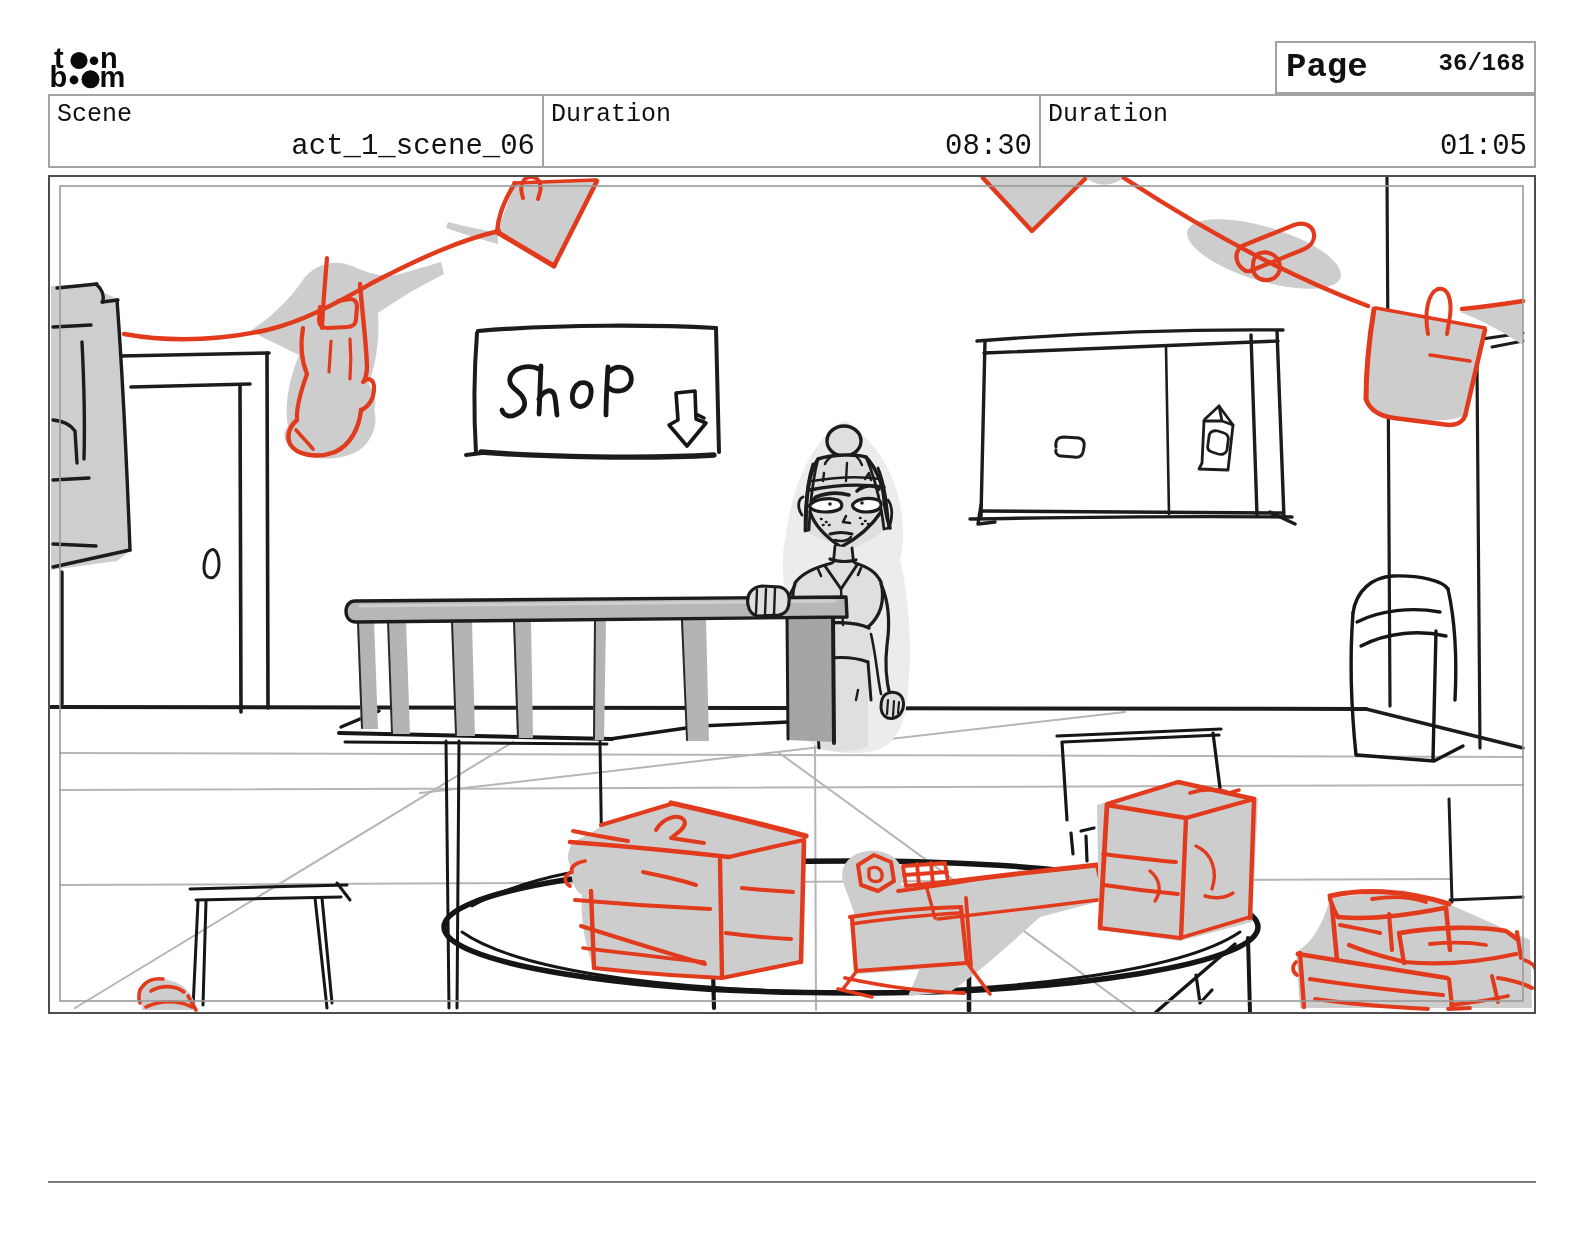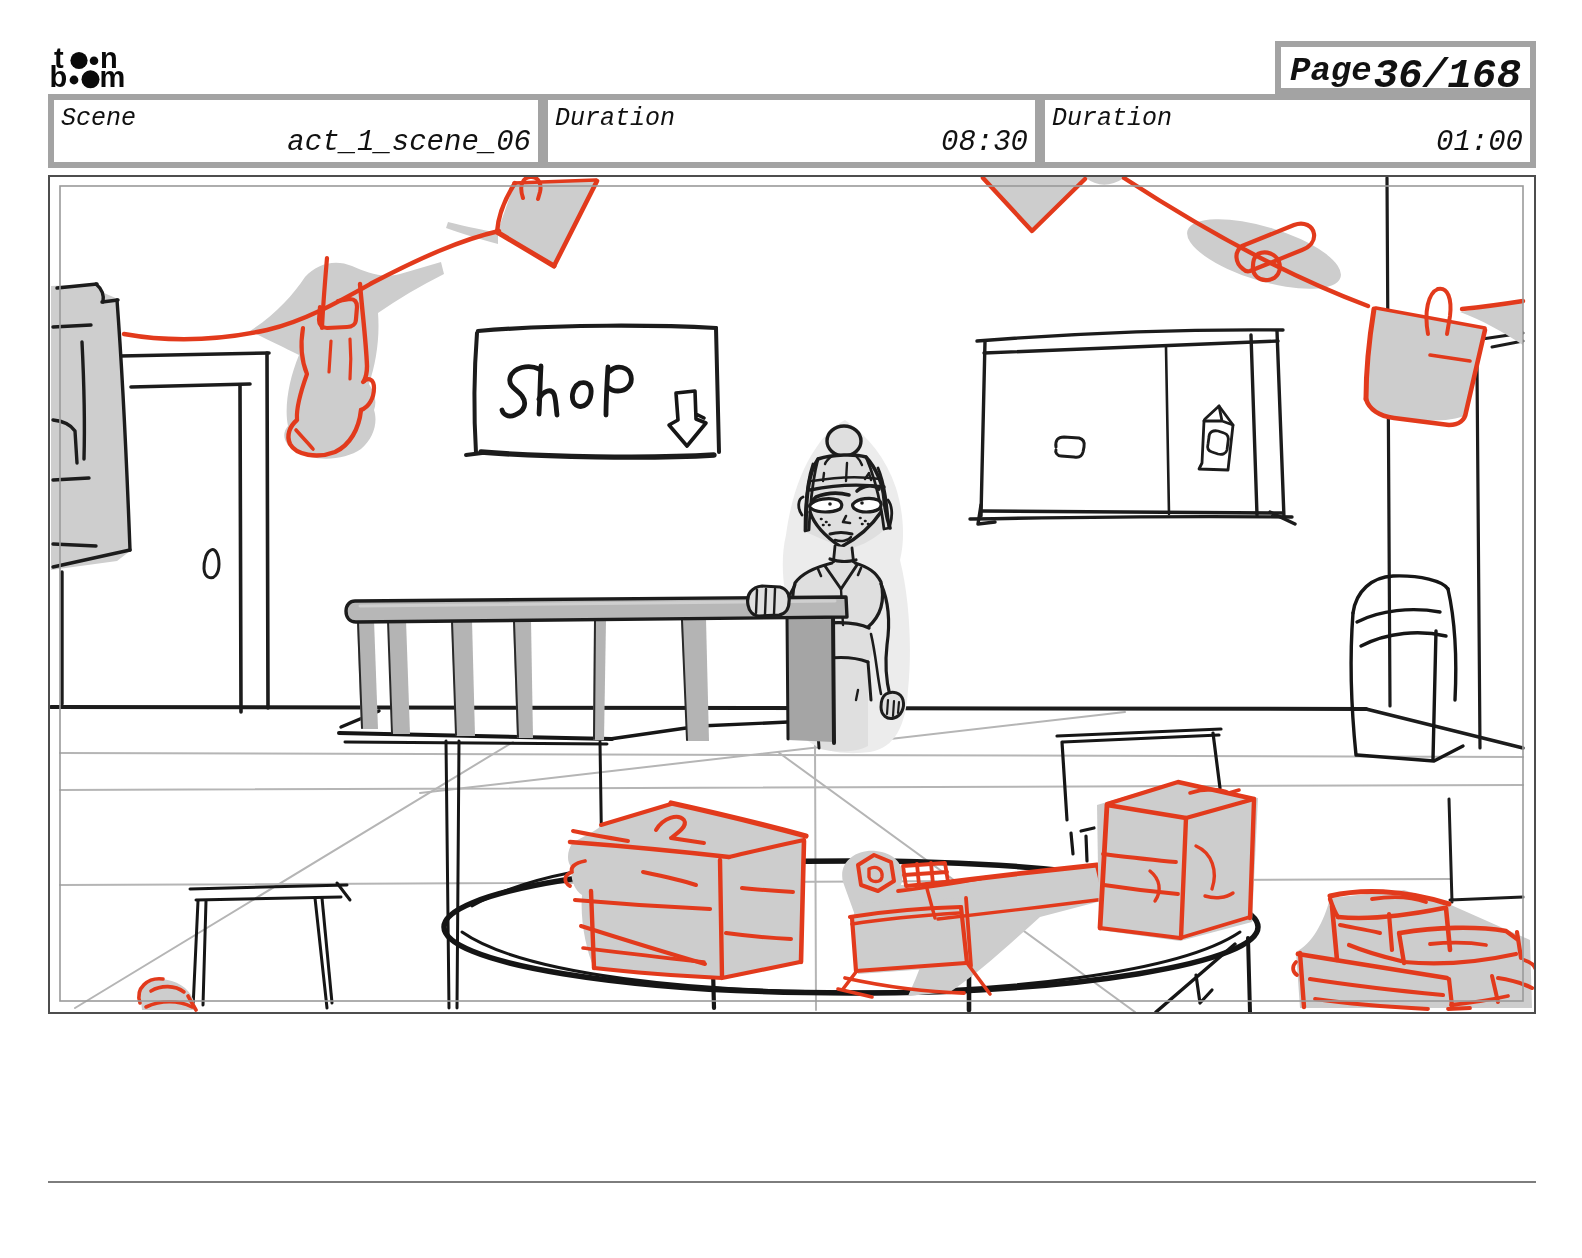--- a/index.html
+++ b/index.html
@@ -1,18 +1,18 @@
 <!DOCTYPE html>
 <html><head>
 <meta charset="utf-8">
 <style>
 html,body{margin:0;padding:0;background:#ffffff;}
 body{width:1582px;height:1258px;position:relative;font-family:"Liberation Mono",monospace;overflow:hidden;}
 .abs{position:absolute;}
-.cell{position:absolute;border:6px solid #a3a3a3;box-sizing:border-box;color:#111;font-style:italic;}
+.cell{position:absolute;border:2px solid #a3a3a3;box-sizing:border-box;color:#111;}
 .lbl{position:absolute;left:7px;top:4px;font-size:25px;}
 .val{position:absolute;right:7px;bottom:3px;font-size:29px;}
 </style>
 </head>
 <body>
 
 <svg class="abs" style="left:45px;top:38px" width="115" height="60" viewBox="45 38 115 60">
   <g fill="#0a0a0a" font-family="Liberation Sans, sans-serif" font-size="29" font-weight="bold">
     <text x="54" y="68.4">t</text>
     <circle cx="79" cy="60.5" r="8.6"></circle>
@@ -20,36 +20,36 @@
     <text x="100" y="68.4">n</text>
     <text x="49.5" y="87">b</text>
     <circle cx="74" cy="80" r="4.4"></circle>
     <circle cx="90.5" cy="79.3" r="9"></circle>
     <text x="99.5" y="87">m</text>
   </g>
 </svg>
 
 <div class="cell" style="left:1275px;top:41px;width:261px;height:53px;">
   <span class="abs" style="left:9px;top:7px;font-size:34px;line-height:34px;font-weight:bold;">Page</span>
-  <span class="abs" style="right:9px;top:12px;font-size:41px;line-height:34px;font-weight:bold;">36/168</span>
+  <span class="abs" style="right:9px;top:4px;font-size:24px;line-height:34px;font-weight:bold;">36/168</span>
 </div>
 
 <div class="cell" style="left:48px;top:94px;width:496px;height:74px;padding-left:12px;">
   <span class="lbl">Scene</span>
   <span class="val">act_1_scene_06</span>
 </div>
 
 <div class="cell" style="left:542px;top:94px;width:499px;height:74px;">
   <span class="lbl">Duration</span>
   <span class="val">08:30</span>
 </div>
 
 <div class="cell" style="left:1039px;top:94px;width:497px;height:74px;">
   <span class="lbl">Duration</span>
-  <span class="val">01:00</span>
+  <span class="val">01:05</span>
 </div>
 
 <svg class="abs" style="left:48px;top:175px" width="1488" height="839" viewBox="48 175 1488 839">
   <defs>
     <clipPath id="pc">
         <rect x="50" y="177" width="1484" height="835"></rect>
       </clipPath>
   </defs>
 
   <rect x="49" y="176" width="1486" height="837" fill="#ffffff" stroke="#4d4d4d" stroke-width="2"></rect>

